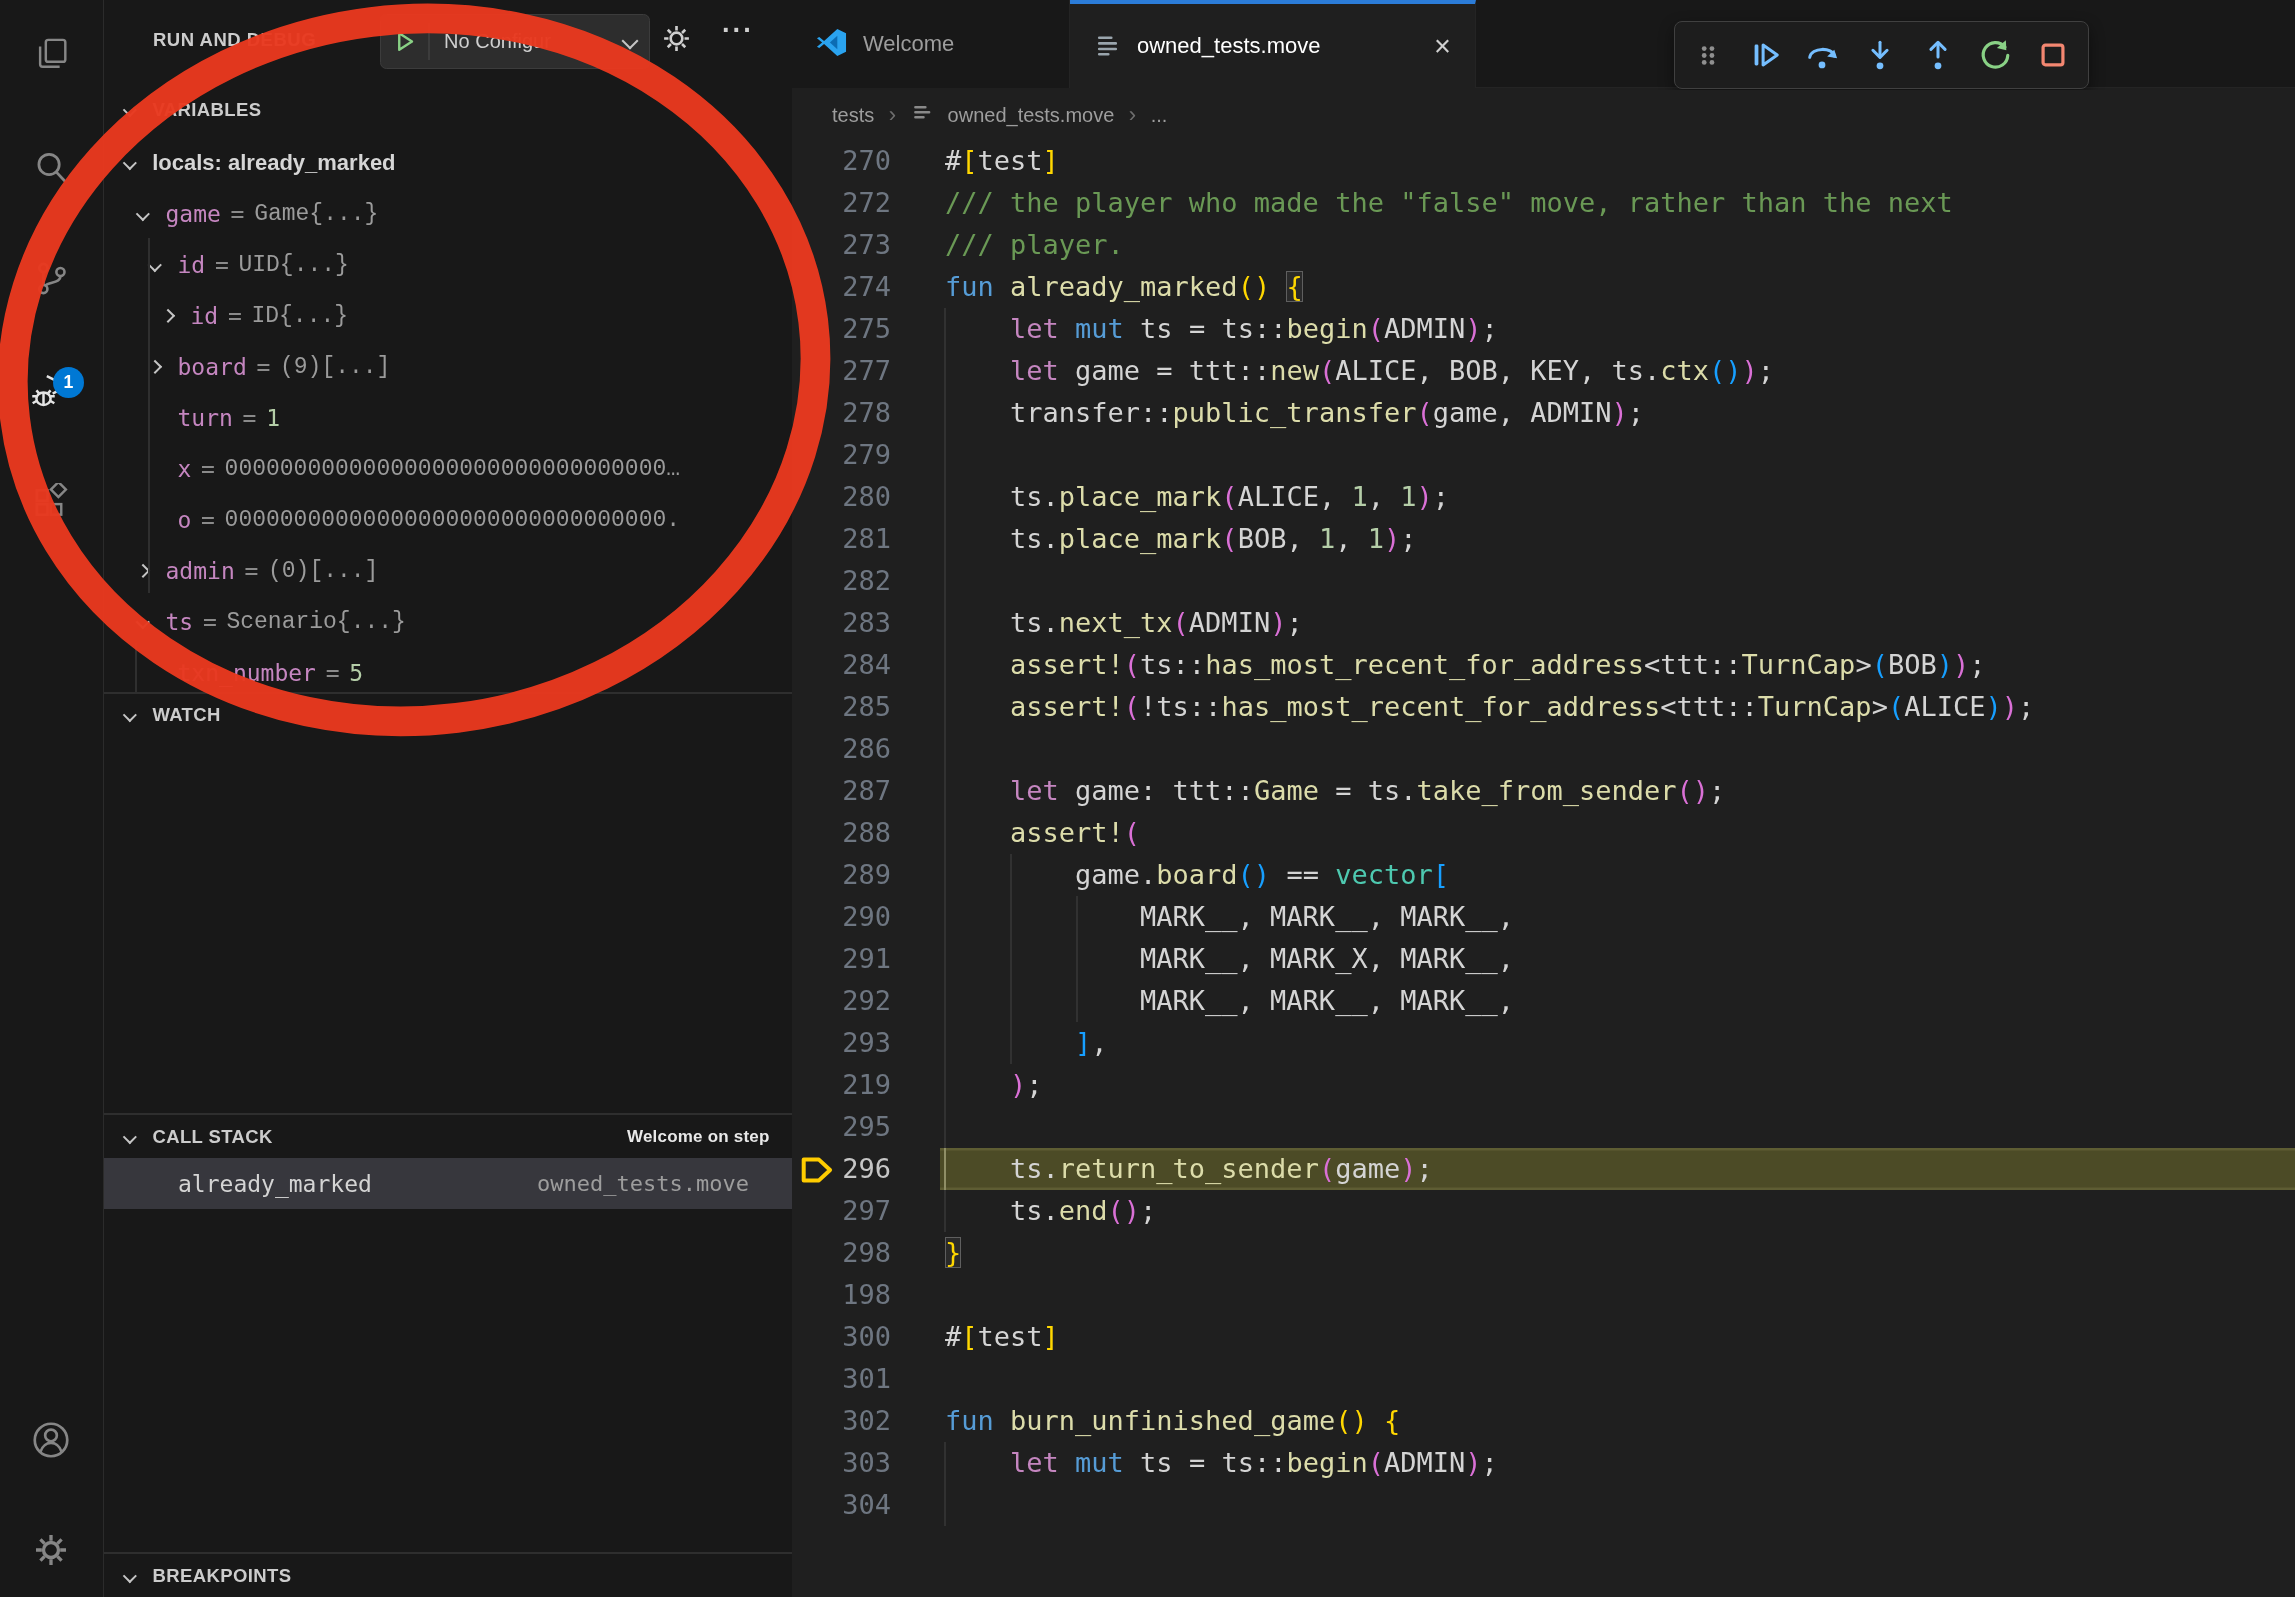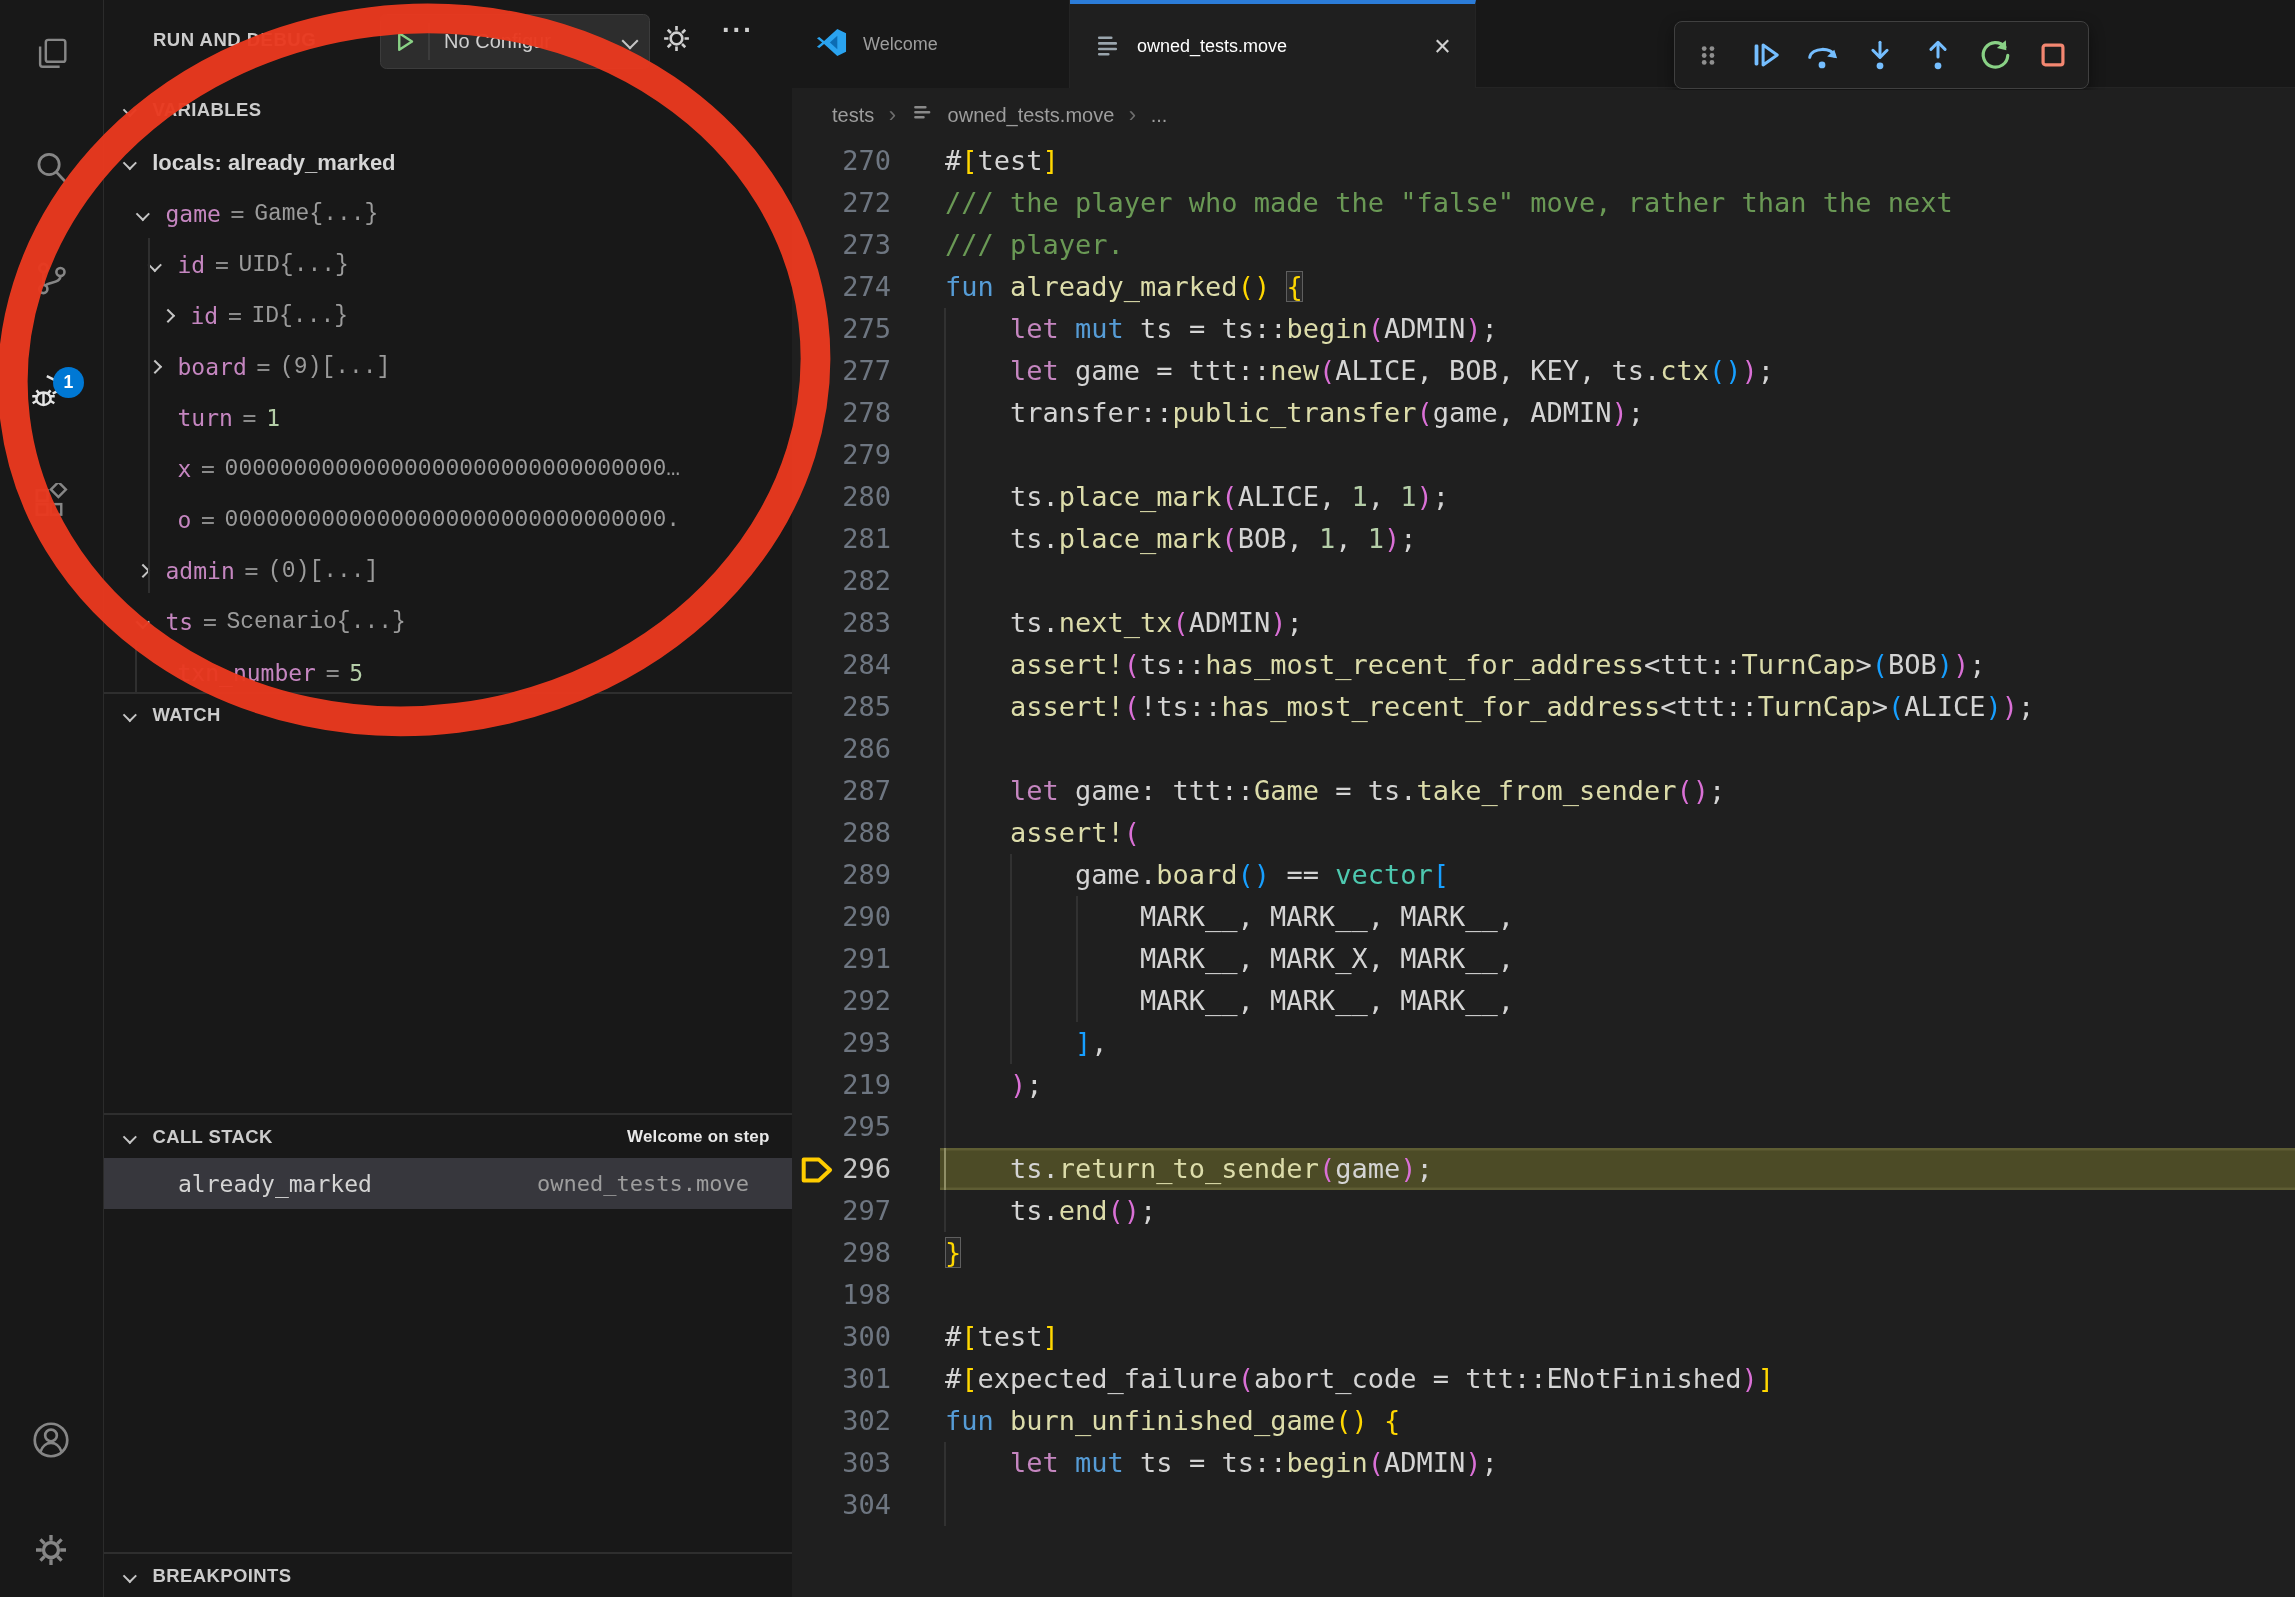--- a/index.html
+++ b/index.html
@@ -62,21 +62,21 @@
 
   
   .editor{position:absolute;left:792px;top:0;right:0;height:100%;background:var(--editor-bg);}
   .tabstrip{position:absolute;top:0;left:0;right:0;height:88px;background:var(--panel-bg);
             border-bottom:1.6px solid #242424;}
   .tab{position:absolute;top:0;height:88px;display:flex;align-items:center;gap:16px;
        padding:0 24px;border-right:1.6px solid #242424;}
   .tab-welcome{left:0;width:278px;background:var(--panel-bg);color:#9d9d9d;}
   .tab-active{left:278px;width:406px;background:var(--editor-bg);color:#ffffff;
               border-top:4px solid #2b7cd8;}
-  .tab-label{font-size:18px;white-space:nowrap;}
+  .tab-label{font-size:22px;white-space:nowrap;}
   .tab-close{margin-left:auto;color:#d0d0d0;font-size:29px;line-height:1;}
 
   .toolbar{position:absolute;top:21px;left:882px;width:415px;height:68px;background:#1d1d1d;
            border:1.6px solid #404040;border-radius:8px;box-shadow:0 6.4px 14.5px rgba(0,0,0,.45);
            display:flex;align-items:center;justify-content:space-around;padding:0 6.4px;}
   .tb-btn{display:flex;align-items:center;justify-content:center;}
   .ic-gray{color:#8f8f8f}.ic-blue{color:var(--debug-blue)}.ic-green{color:var(--debug-green)}.ic-red{color:var(--debug-red)}
 
   .breadcrumb{position:absolute;top:90px;left:0;right:0;height:50px;background:var(--editor-bg);
               display:flex;align-items:center;gap:14.5px;padding-left:40px;color:#9d9d9d;font-size:20px;}
@@ -400,21 +400,21 @@
         <div class="cline"><div class="guide" style="left: 152px;"></div><div class="guide" style="left: 218px;"></div><span class="lnum">293</span><span class="ltext"><span class="tk-wh">        </span><span class="tk-b3">]</span><span class="tk-wh">,</span></span></div>
         <div class="cline"><div class="guide" style="left: 152px;"></div><span class="lnum">219</span><span class="ltext"><span class="tk-wh">    </span><span class="tk-b2">)</span><span class="tk-wh">;</span></span></div>
         <div class="cline"><div class="guide" style="left: 152px;"></div><span class="lnum">295</span><span class="ltext"></span></div>
         <div class="cline cur"><div class="cur-band"></div><span class="gut-icon"><svg viewBox="0 0 46 40" width="37" height="32">
               <polygon points="7,7 26,7 40,20 26,33 7,33" fill="none" stroke="currentColor" stroke-width="5" stroke-linejoin="round"></polygon>
             </svg></span><div class="guide" style="left: 152px;"></div><span class="lnum">296</span><span class="ltext"><span class="tk-wh">    ts.</span><span class="tk-fn">return_to_sender</span><span class="tk-b2">(</span><span class="tk-wh">game</span><span class="tk-b2">)</span><span class="tk-wh">;</span></span></div>
         <div class="cline"><div class="guide" style="left: 152px;"></div><span class="lnum">297</span><span class="ltext"><span class="tk-wh">    ts.</span><span class="tk-fn">end</span><span class="tk-b2">()</span><span class="tk-wh">;</span></span></div>
         <div class="cline"><span class="lnum">298</span><span class="ltext"><span class="tk-b1 tk-match">}</span></span></div>
         <div class="cline"><span class="lnum">198</span><span class="ltext"></span></div>
         <div class="cline"><span class="lnum">300</span><span class="ltext"><span class="tk-wh">#</span><span class="tk-b1">[</span><span class="tk-wh">test</span><span class="tk-b1">]</span></span></div>
-        <div class="cline"><span class="lnum">301</span><span class="ltext"><span class="tk-wh">#</span><span class="tk-b1">[</span><span class="tk-wh">expected_failure</span><span class="tk-b2">(</span><span class="tk-wh">abort_code = ttt::ENotFinished</span><span class="tk-b2">)</span><span class="tk-b1">]</span></span></div>
+        <div class="cline"><span class="lnum">301</span></div>
         <div class="cline"><span class="lnum">302</span><span class="ltext"><span class="tk-kwb">fun</span><span class="tk-wh"> </span><span class="tk-fn">burn_unfinished_game</span><span class="tk-b1">()</span><span class="tk-wh"> </span><span class="tk-b1">{</span></span></div>
         <div class="cline"><div class="guide" style="left: 152px;"></div><span class="lnum">303</span><span class="ltext"><span class="tk-wh">    </span><span class="tk-kwp">let</span><span class="tk-wh"> </span><span class="tk-kwb">mut</span><span class="tk-wh"> ts = ts::</span><span class="tk-fn">begin</span><span class="tk-b2">(</span><span class="tk-wh">ADMIN</span><span class="tk-b2">)</span><span class="tk-wh">;</span></span></div>
         <div class="cline"><div class="guide" style="left: 152px;"></div><span class="lnum">304</span><span class="ltext"></span></div>
       </div>
   </div>
 
   <svg class="annotation" width="2295" height="1597" viewBox="0 0 2854 1986">
     <ellipse cx="515" cy="460" rx="500" ry="436" transform="rotate(-7 515 460)" fill="none" stroke="#e8391f" stroke-width="37" stroke-linecap="round" opacity="0.97"></ellipse>
   </svg>
 </div>

